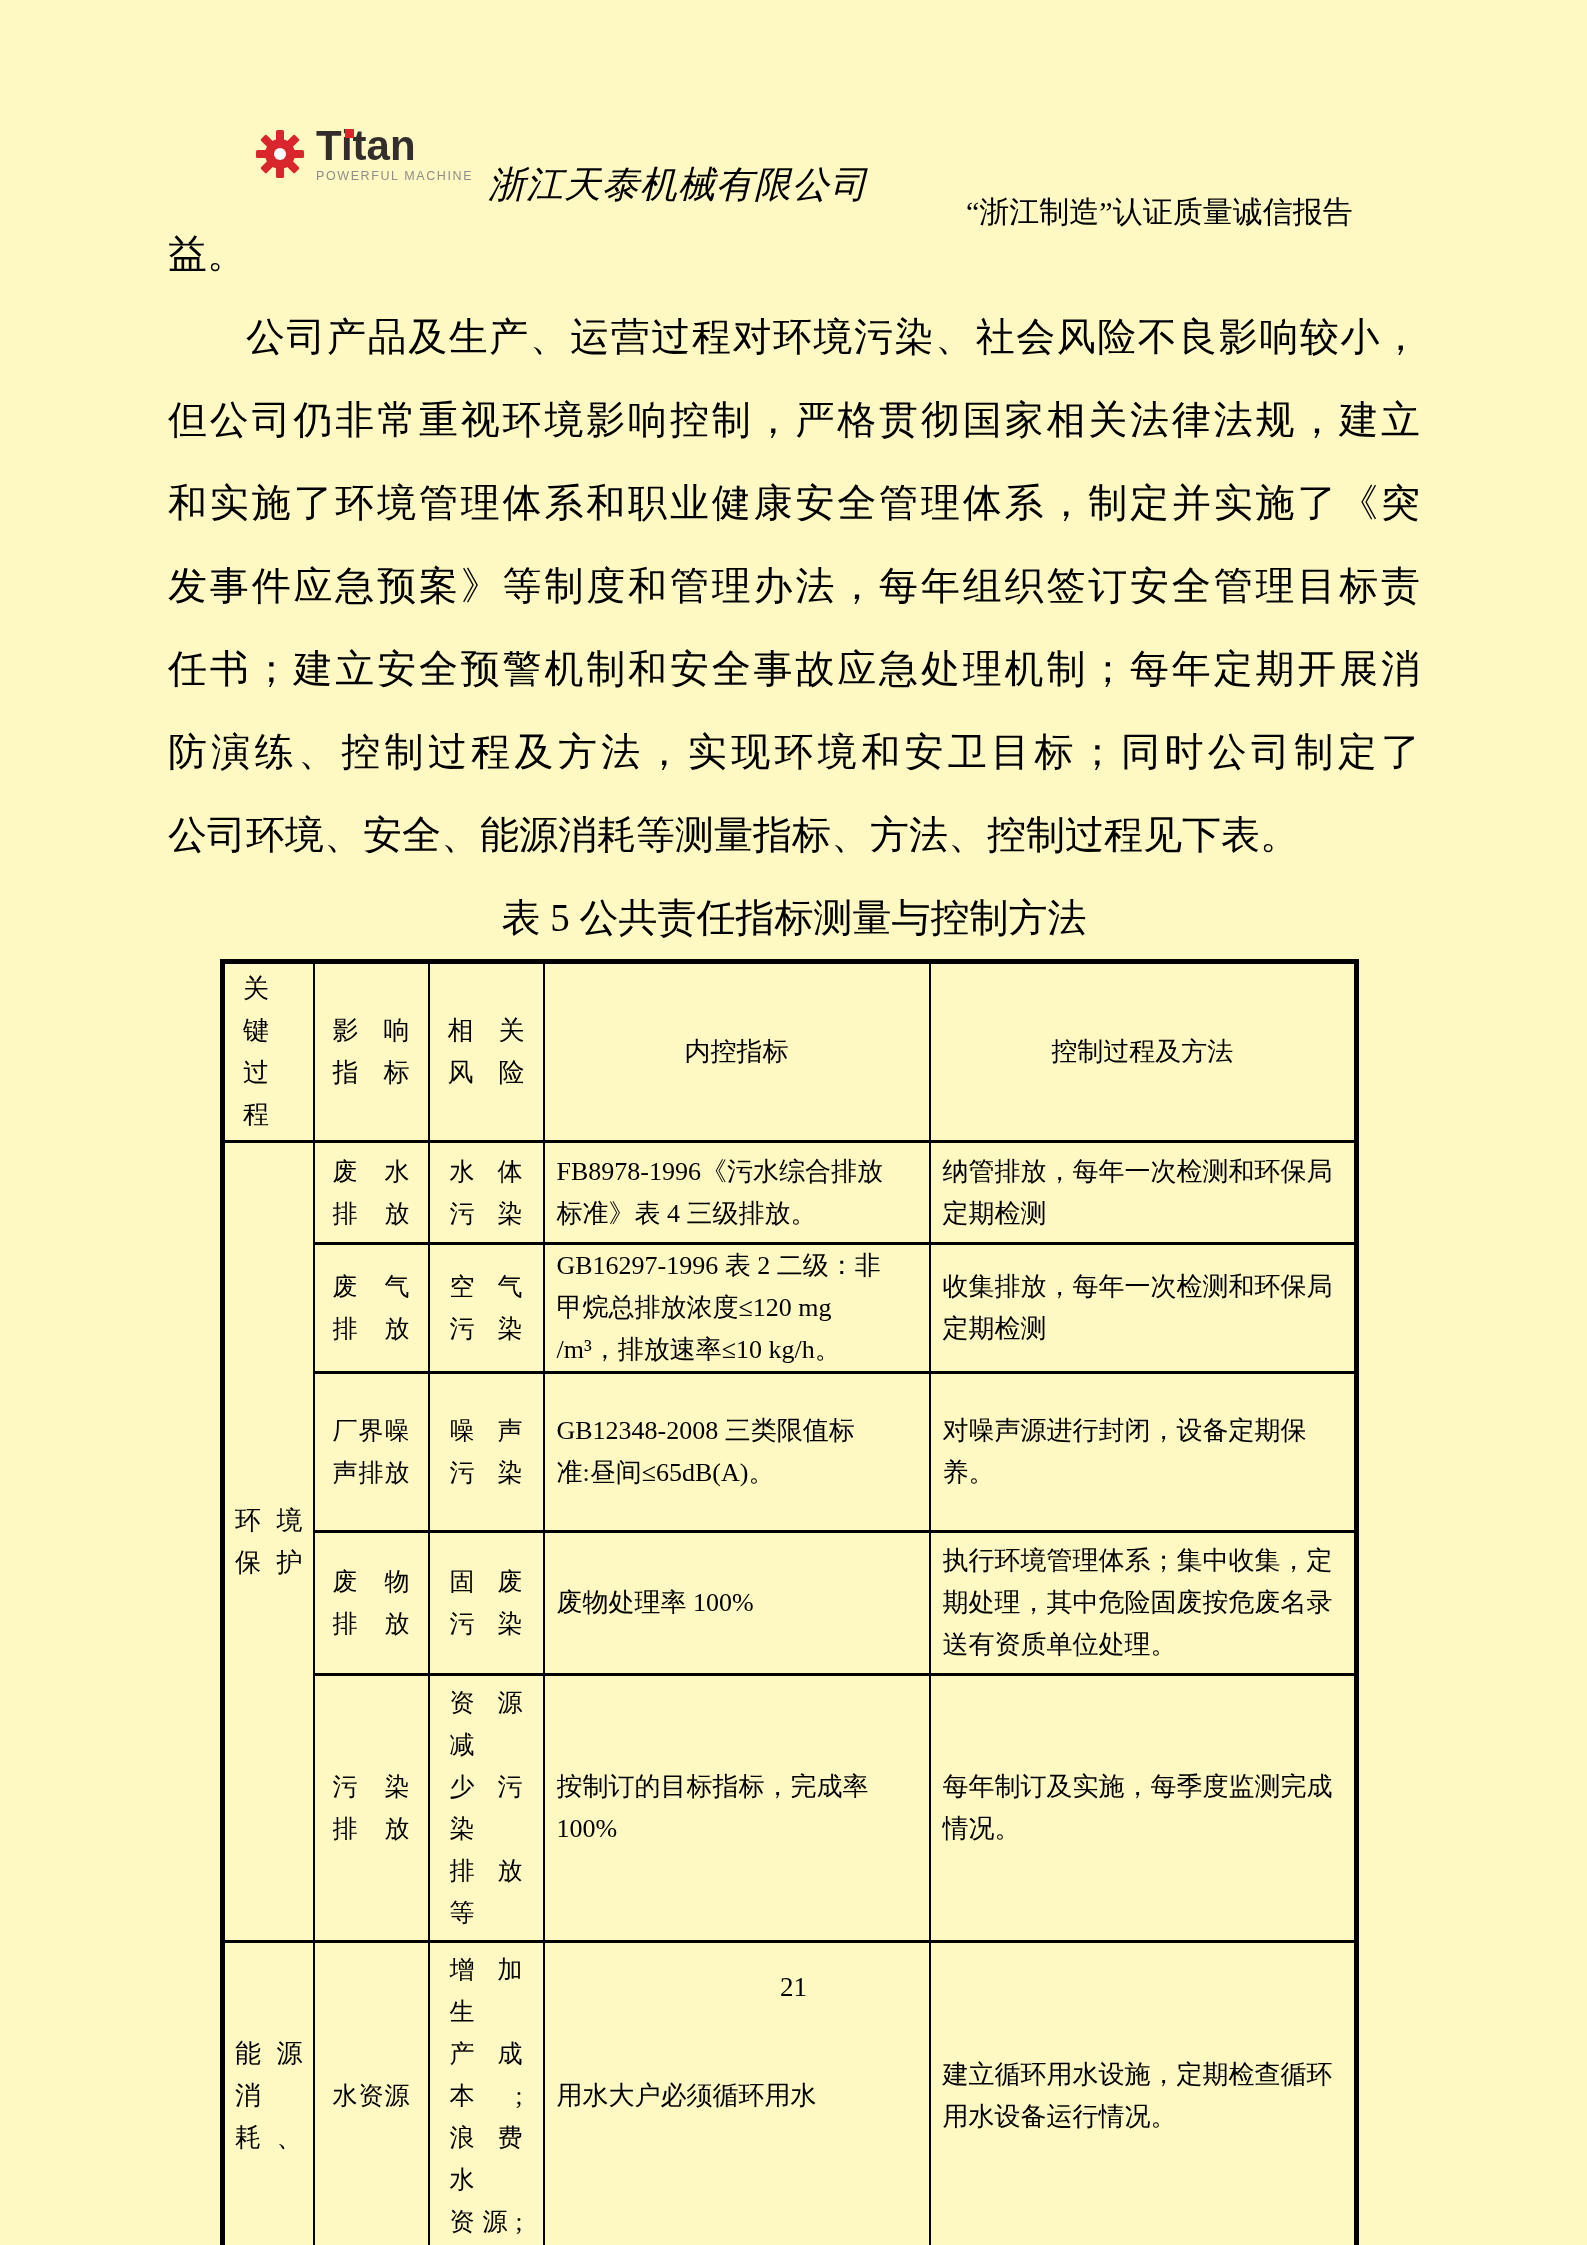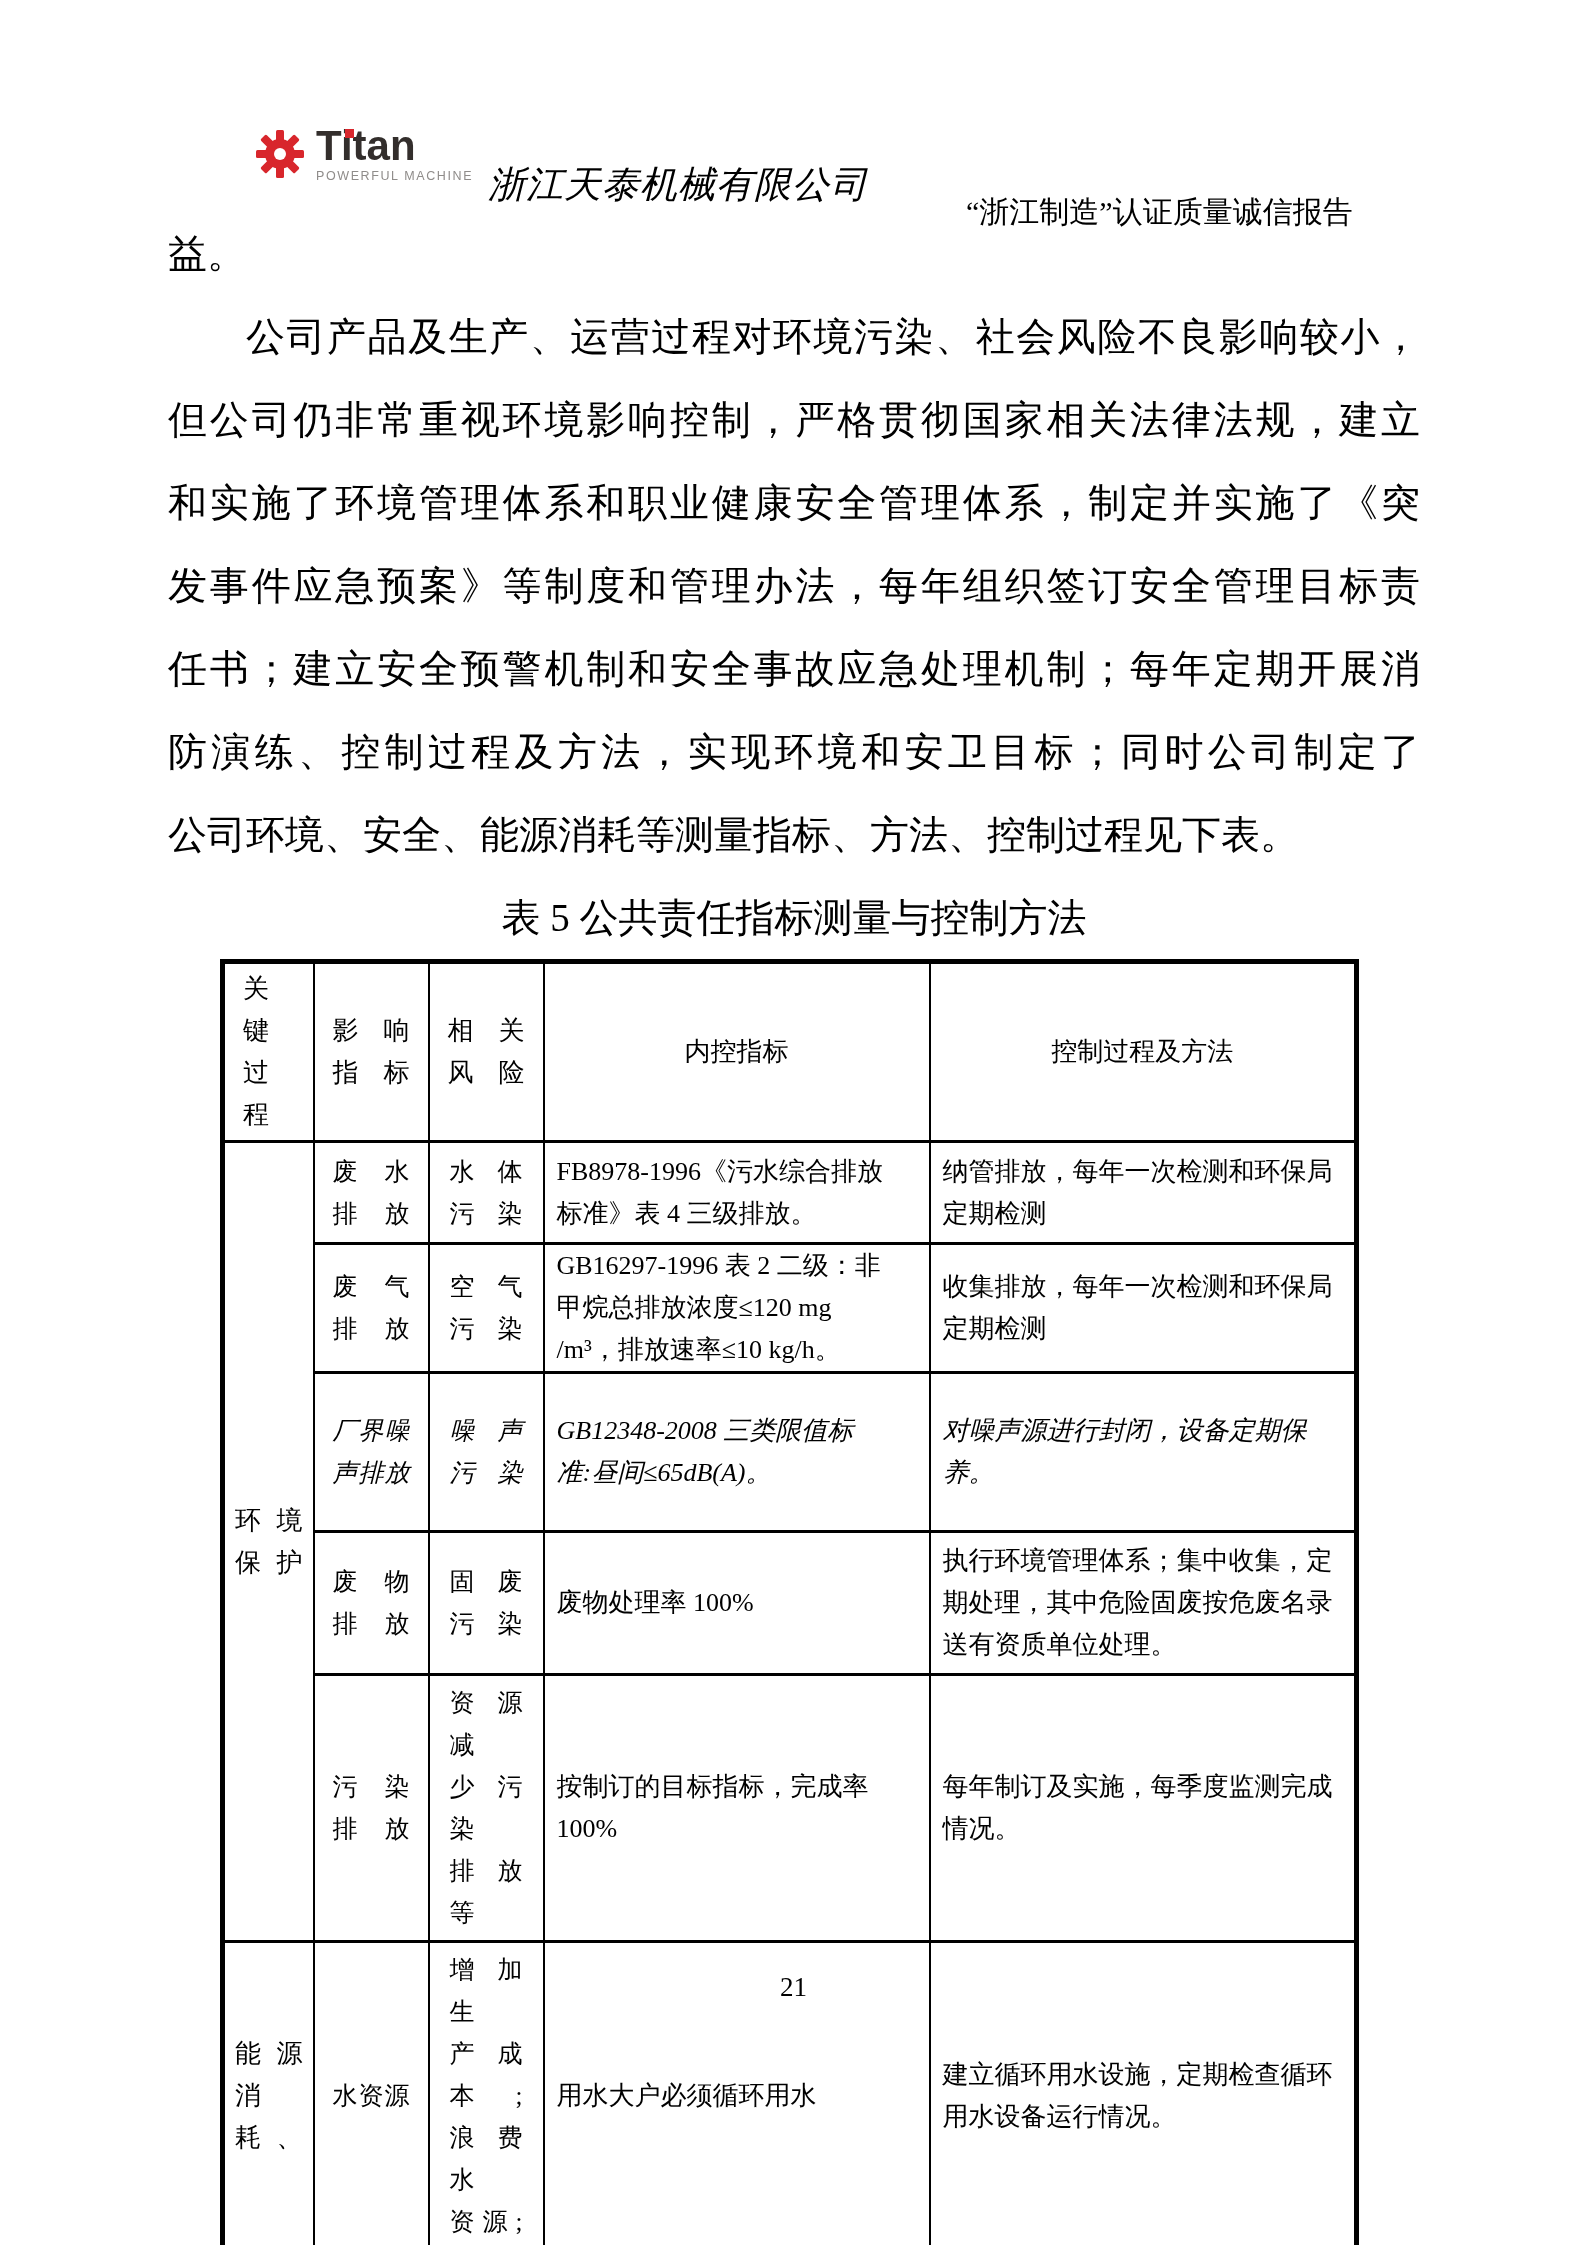--- a/index.html
+++ b/index.html
@@ -1,20 +1,20 @@
 <!DOCTYPE html>
 <html><head>
 <meta charset="utf-8">
 <style>
   html,body{margin:0;padding:0;background:#888;}
   .page{
     position:relative;
     width:1587px;height:2245px;
     margin:0 auto;
-    background:#ffffff;
+    background:#fef9c3;
     font-family:"Liberation Serif","DejaVu Serif",serif;
     color:#000;
     overflow:hidden;
   }
 
   
   .logo{position:absolute;left:256px;top:126px;display:flex;align-items:flex-start;}
   .logo-gear{width:48px;height:48px;margin-top:4px;}
   .logo-textcol{margin-left:12px;}
   .logo-name{
@@ -143,21 +143,21 @@
         <td class="dist p2">废气
 排放</td>
         <td class="dist p3">空气
 污染</td>
         <td class="text">GB16297-1996 表 2 二级：非
 甲烷总排放浓度≤120 mg
 /m³，排放速率≤10 kg/h。</td>
         <td class="text">收集排放，每年一次检测和环保局
 定期检测</td>
       </tr>
-      <tr style="height:159px;font-style:italic;">
+      <tr style="height:159px;">
         <td class="dist p2">厂界噪
 声排放</td>
         <td class="dist p3">噪声
 污染</td>
         <td class="text">GB12348-2008 三类限值标
 准:昼间≤65dB(A)。</td>
         <td class="text">对噪声源进行封闭，设备定期保
 养。</td>
       </tr>
       <tr style="height:143px;">

